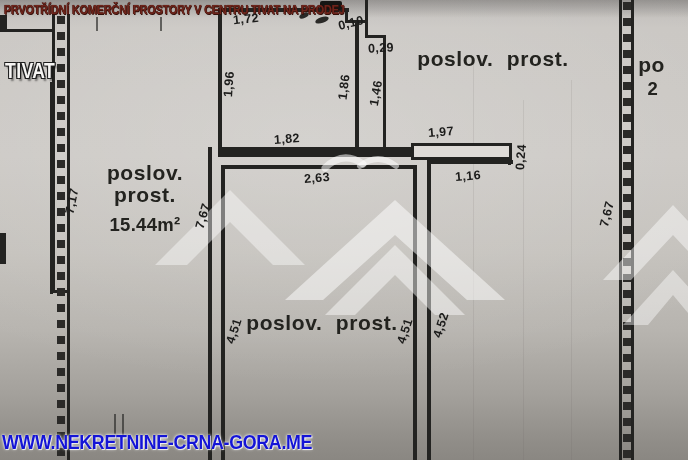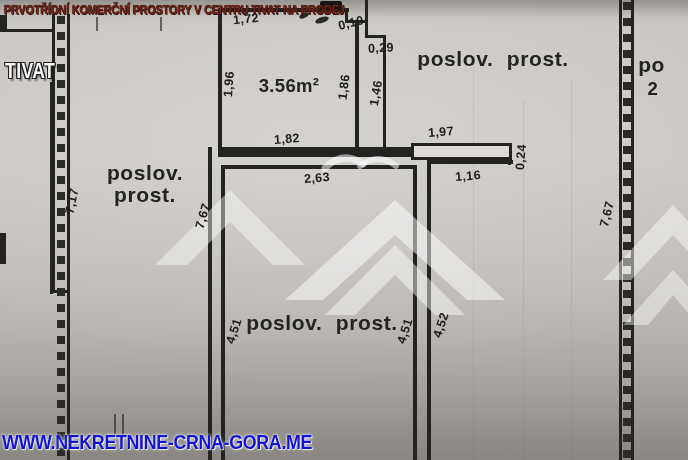--- a/index.html
+++ b/index.html
@@ -114,27 +114,27 @@
   <svg class="wm" style="left:598px;top:160px;" width="150" height="170" viewBox="0 0 150 170">
     <path d="M5 120 L75 45 L145 120 L117 120 L75 75 L33 120 Z" fill="rgba(255,255,255,0.45)"></path>
     <path d="M25 165 L75 110 L125 165 L100 165 L75 135 L50 165 Z" fill="rgba(255,255,255,0.42)"></path>
   </svg>
 
   <div class="title">PRVOTŘÍDNÍ KOMERČNÍ PROSTORY V CENTRU TIVAT NA PRODEJ</div>
   <div class="tivat">TIVAT</div>
   <div class="url">WWW.NEKRETNINE-CRNA-GORA.ME</div>
 
   <div class="room ostava" style="left:224px;top:64px;width:130px;">
-    <div class="ra">3.56m²</div>
   </div>
   <div class="room" style="left:398px;top:48px;width:190px;">
     <div class="rn">poslov. prost.</div>
   </div>
   <div class="room r15" style="left:70px;top:162px;width:150px;">
     <div class="rn">poslov. prost.</div>
+    <div class="ra">15.44m²</div>
   </div>
   <div class="room" style="left:238px;top:312px;width:168px;">
     <div class="rn">poslov. prost.</div>
   </div>
   <div class="room partial" style="left:632px;top:54px;width:33px;">
     <div class="rn">po</div>
     <div class="ra" style="margin-right:7px;">2</div>
   </div>
 
   <div class="dim" style="left:246px;top:19px;--r:-6deg;">1,72</div>

